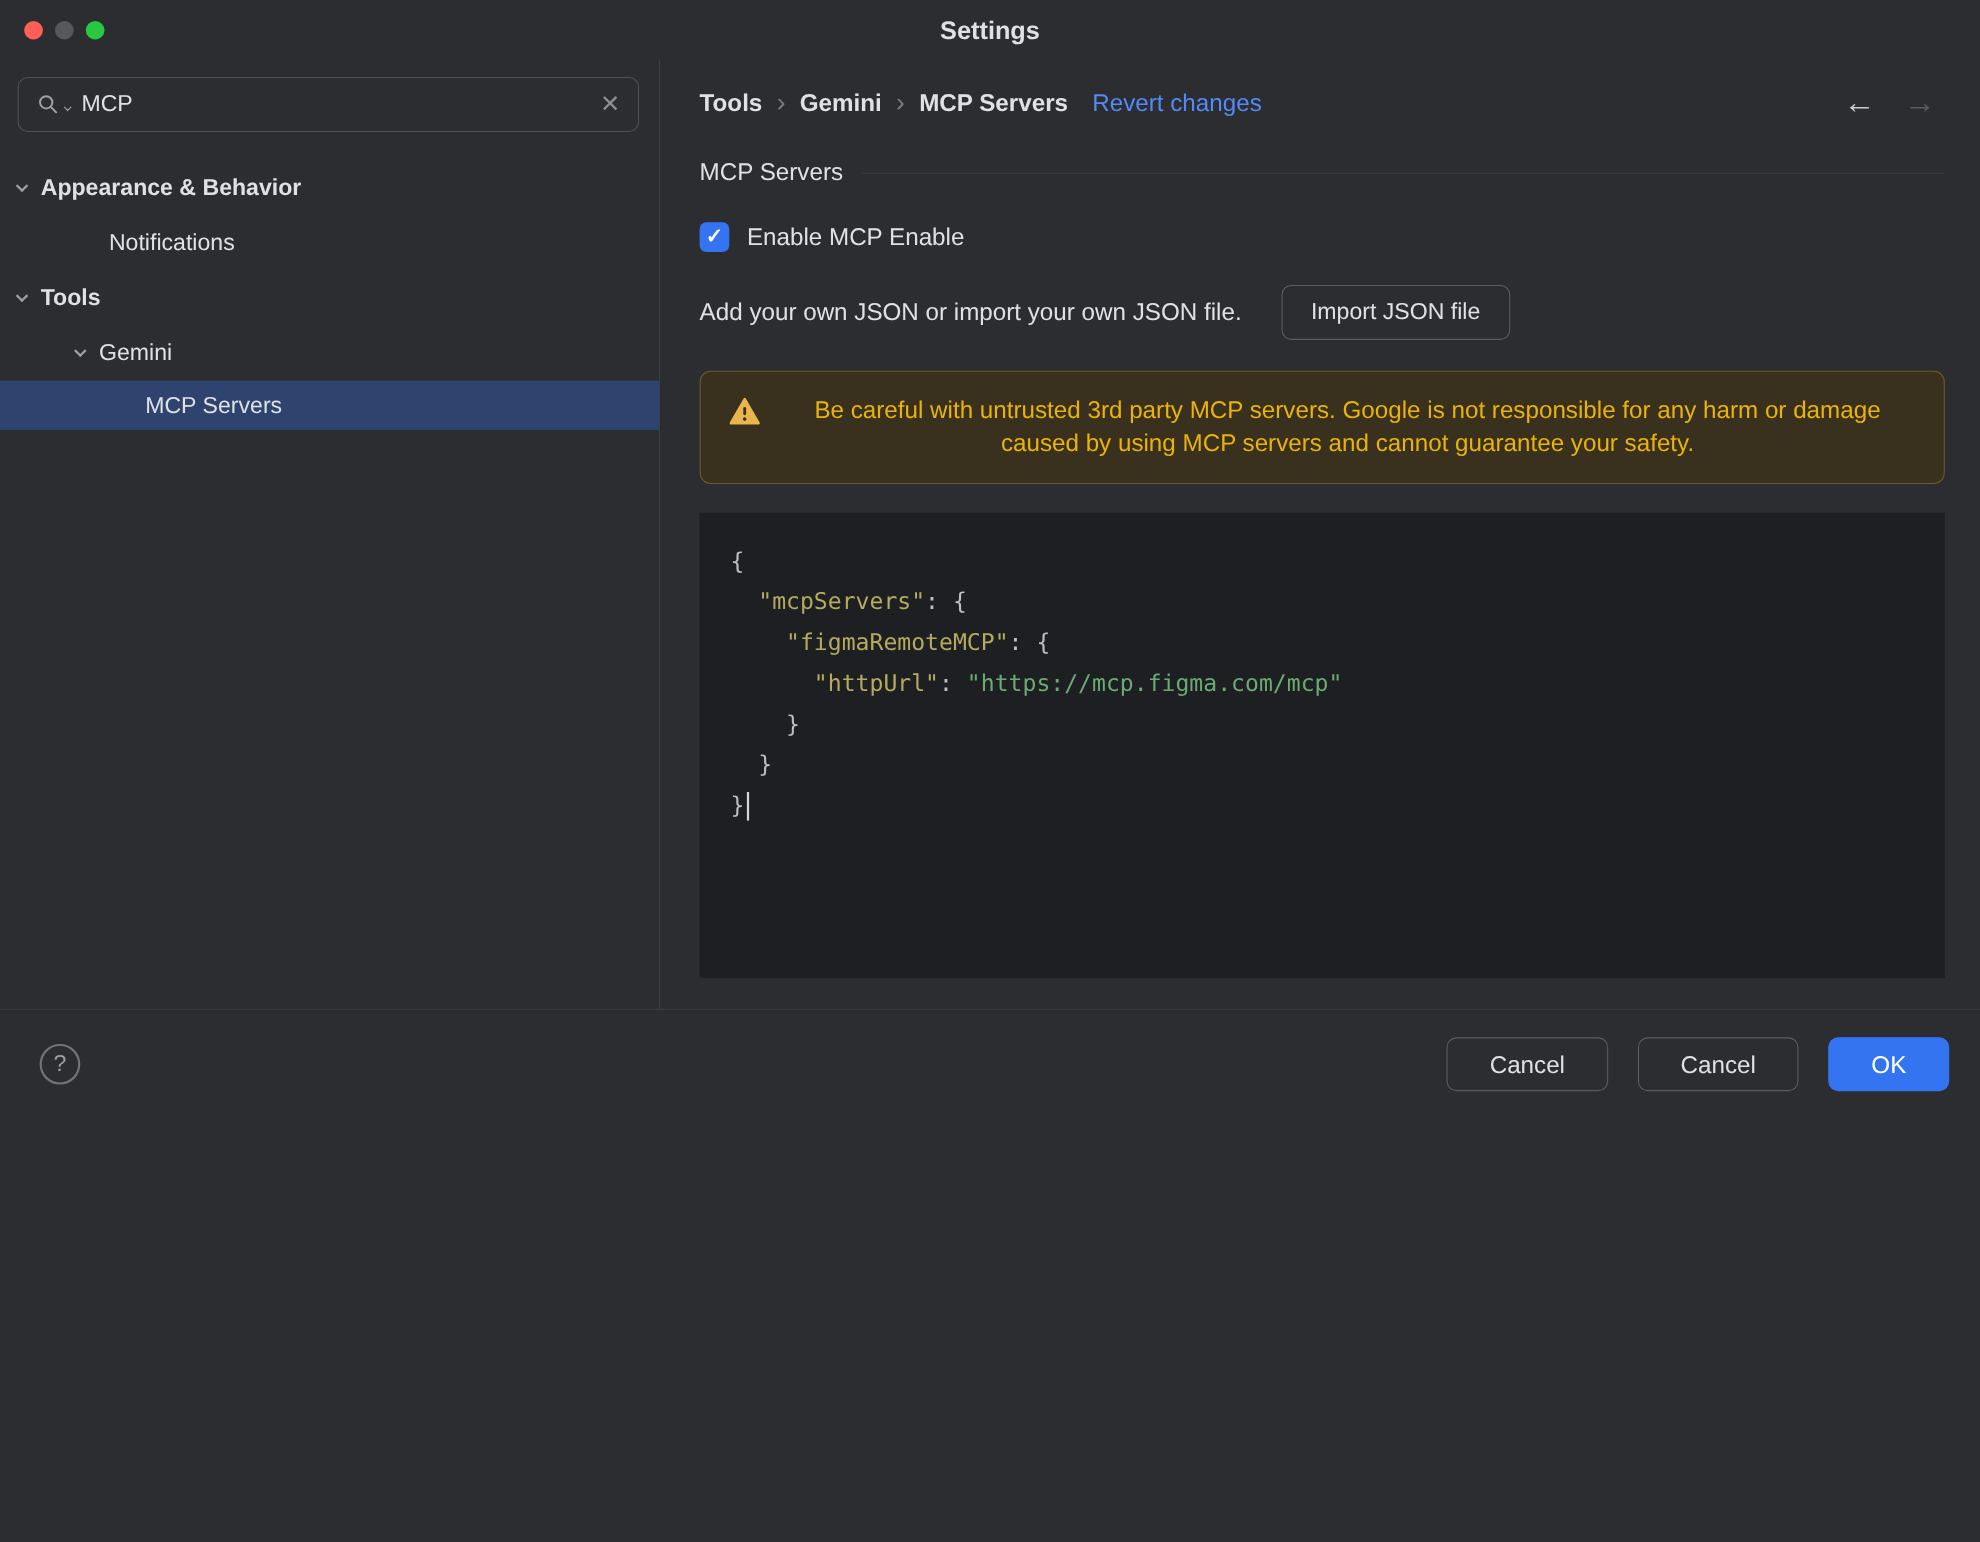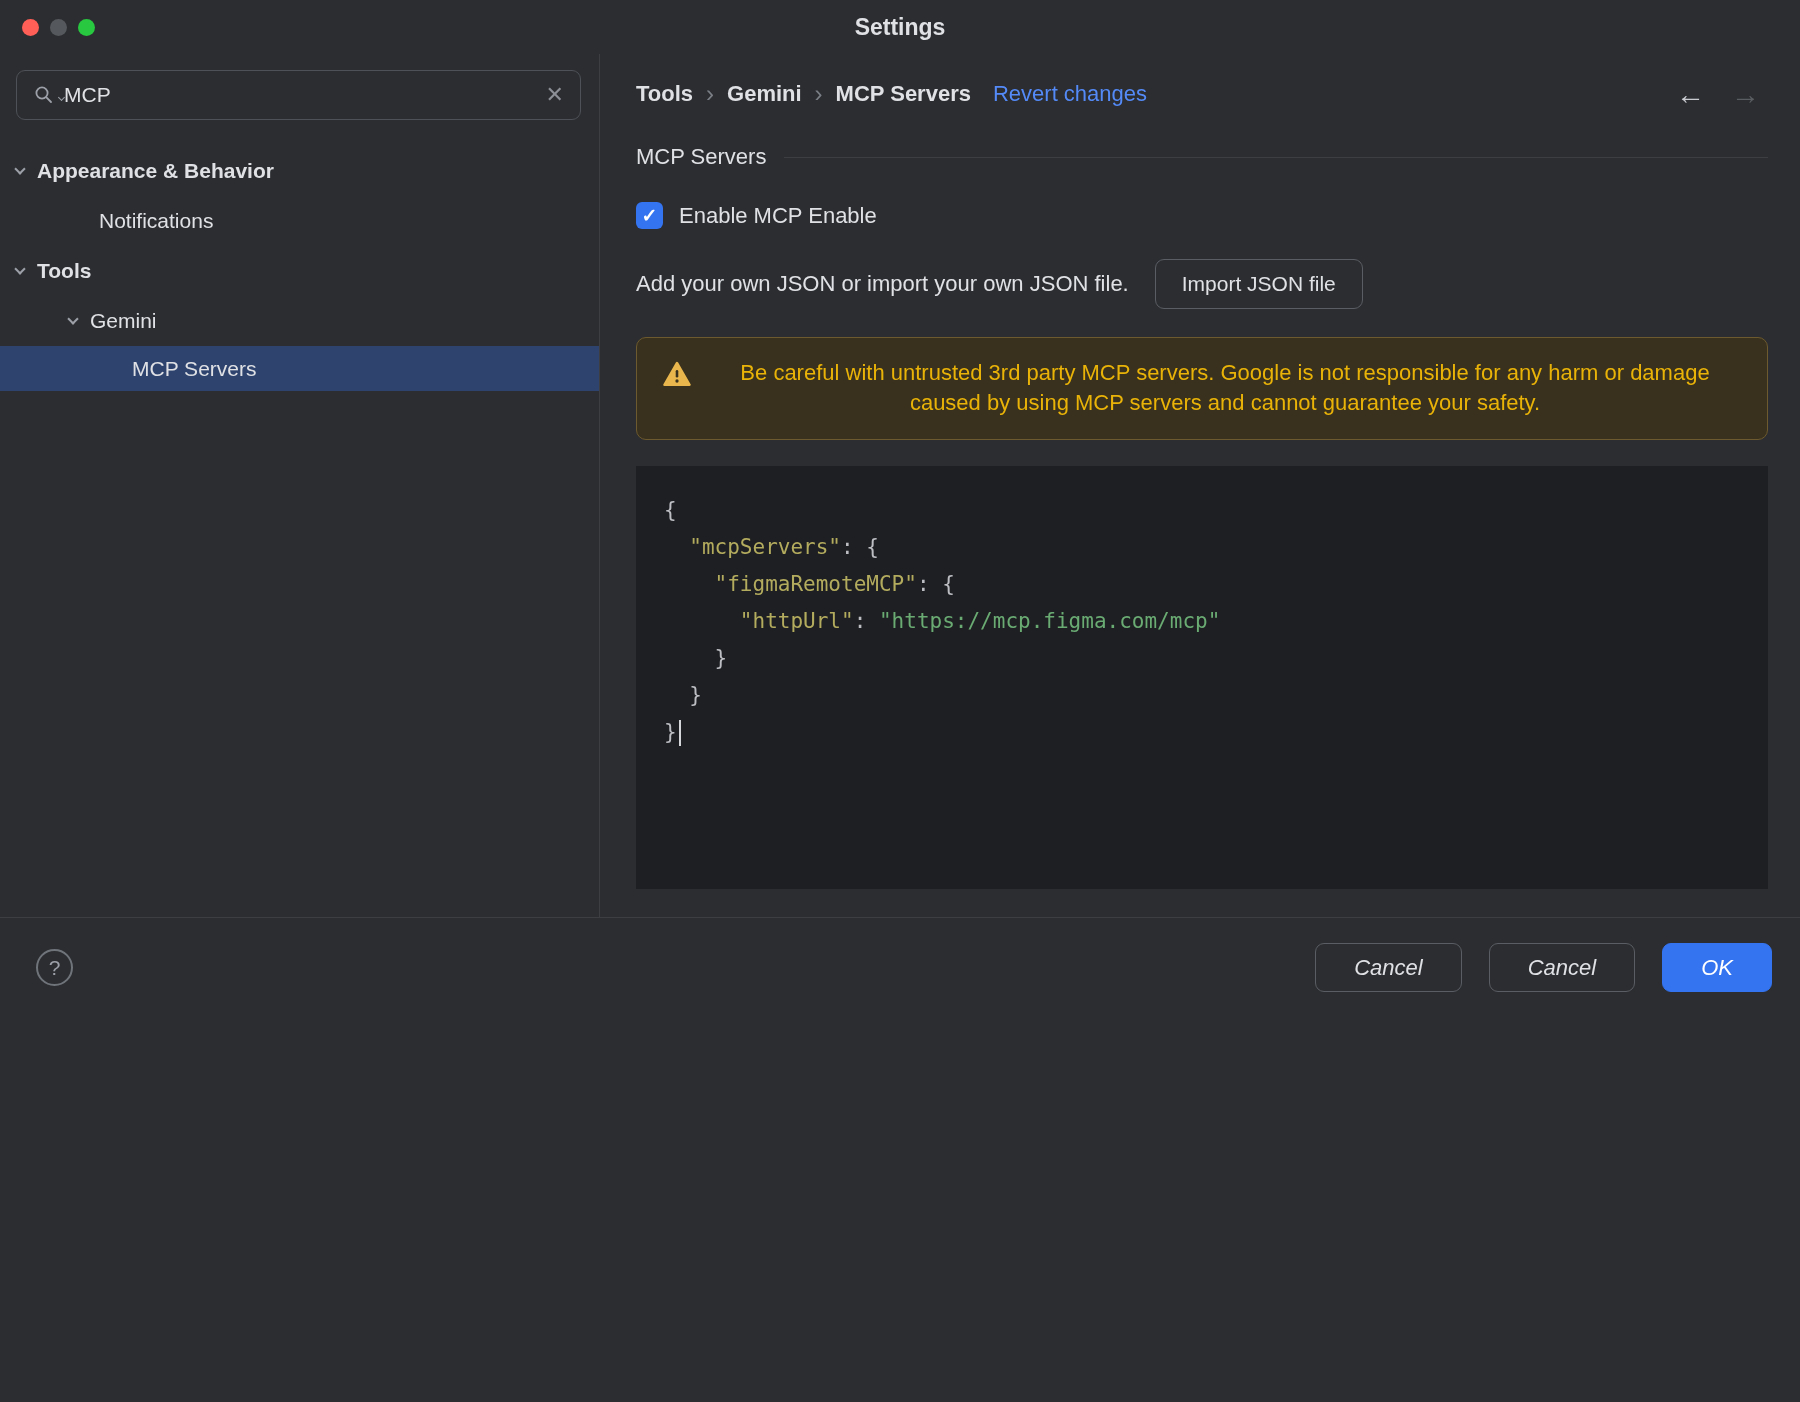--- a/index.html
+++ b/index.html
@@ -21,21 +21,21 @@
   .light.zoom { background:#28c840; }
   .win-title { font-size:23px; font-weight:bold; color:#dfe1e5; }
 
   
   .main { flex:1 1 auto; display:flex; min-height:0; }
 
   
   .sidebar { width:600px; flex:0 0 auto; border-right:1px solid #3c3e42; display:flex; flex-direction:column; }
   .search-box {
     margin:16px 18px 6px 16px; height:50px; border:1px solid #4e5157; border-radius:9px;
-    display:flex; align-items:center; padding:0 16px; background:#2b2d30;
+    display:flex; align-items:center; padding:0 16px; gap:10px; background:#2b2d30;
   }
   .search-icon-wrap { display:flex; align-items:center; gap:4px; flex:0 0 auto; }
   .chev { display:inline-block; width:8px; height:8px; border-right:2px solid #9da0a8; border-bottom:2px solid #9da0a8; transform:rotate(45deg); }
   .chev.tiny { width:5px; height:5px; border-width:1.5px; margin-top:4px; }
   .search-input { flex:1; background:transparent; border:none; outline:none; color:#dfe1e5; font-size:21px; font-family:"Liberation Sans", sans-serif; }
   .clear-x { color:#8c8f96; font-size:22px; cursor:default; flex:0 0 auto; }
 
   .tree { margin-top:20px; font-size:21px; }
   .tree-row { height:50px; display:flex; align-items:center; gap:13px; color:#dfe1e5; }
   .tree-row .chev { flex:0 0 auto; margin-top:-4px; }
@@ -58,21 +58,21 @@
 
   .section-head { display:flex; align-items:center; margin-top:36px; }
   .section-title { font-size:22px; color:#dfe1e5; flex:0 0 auto; }
   .section-rule { flex:1; height:1px; background:#3c3e42; margin-left:18px; }
 
   .check-row { display:flex; align-items:center; gap:16px; margin-top:32px; }
   .checkbox { width:27px; height:27px; border-radius:6px; background:#3574f0; display:flex; align-items:center; justify-content:center; }
   .checkbox .mark { color:#ffffff; font-size:19px; font-weight:bold; line-height:1; }
   .check-label { font-size:22px; }
 
-  .import-row { display:flex; align-items:center; margin-top:30px; gap:26px; }
+  .import-row { display:flex; align-items:center; margin-top:30px; gap:36px; }
   .import-text { font-size:22px; }
   .btn {
     font-family:"Liberation Sans", sans-serif;
     background:transparent; border:1px solid #5a5d63; border-radius:9px;
     color:#dfe1e5; font-size:21px; padding:0 26px; height:50px; cursor:default;
   }
 
   .warning {
     margin-top:28px; background:#39311d; border:1px solid #6d5a2e; border-radius:10px;
     padding:20px 26px; display:flex; gap:18px; align-items:flex-start;
@@ -89,21 +89,21 @@
   .tok-s { color:#6aab73; }
   .caret { display:inline-block; width:2px; height:26px; background:#d4d6da; vertical-align:middle; margin-left:2px; }
 
   
   .footer { flex:0 0 auto; height:100px; border-top:1px solid #3c3e42; display:flex; align-items:center; padding:0 28px; }
   .help-circle {
     width:37px; height:37px; border-radius:50%; border:2px solid #6f737a; color:#9da0a8;
     display:flex; align-items:center; justify-content:center; font-size:21px; margin-left:8px;
   }
   .footer-buttons { margin-left:auto; display:flex; gap:27px; }
-  .btn.footer-btn { height:49px; padding:0 38px; font-size:22px;font-style:italic; }
+  .btn.footer-btn { height:49px; padding:0 38px; font-size:22px; }
   .btn.primary { background:#3574f0; border-color:#3574f0; color:#ffffff; }
 </style>
 </head>
 <body>
 
 <div class="window">
 
   <div class="titlebar">
     <div class="traffic">
       <span class="light close"></span>

